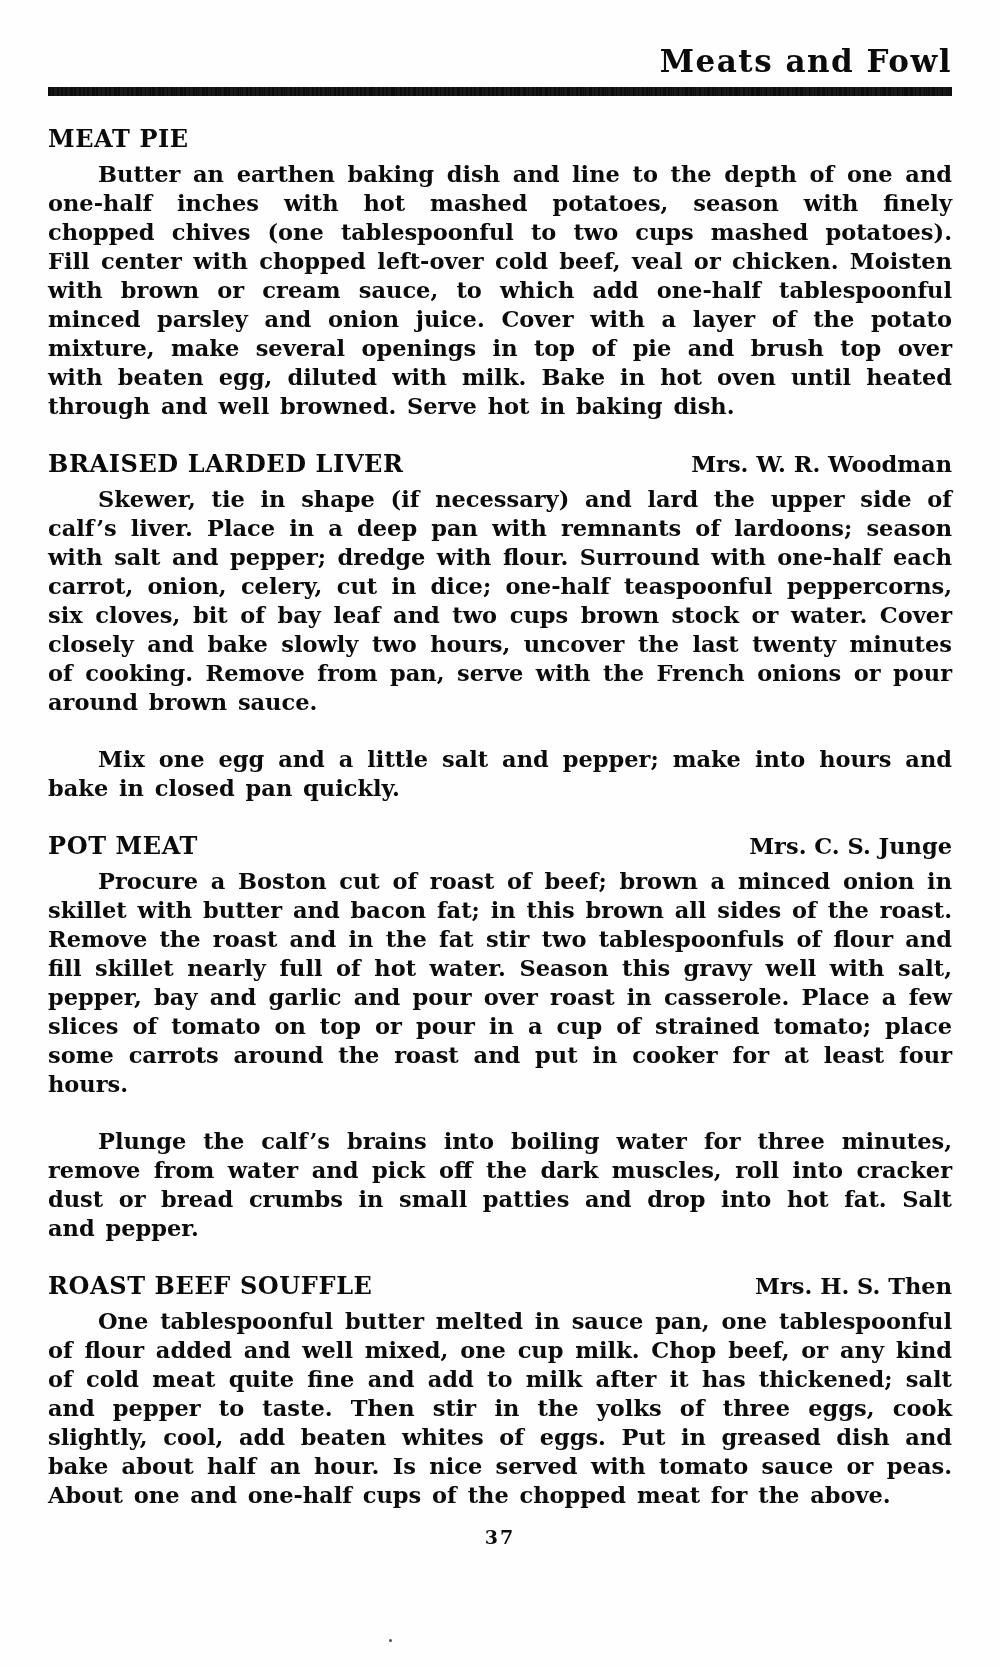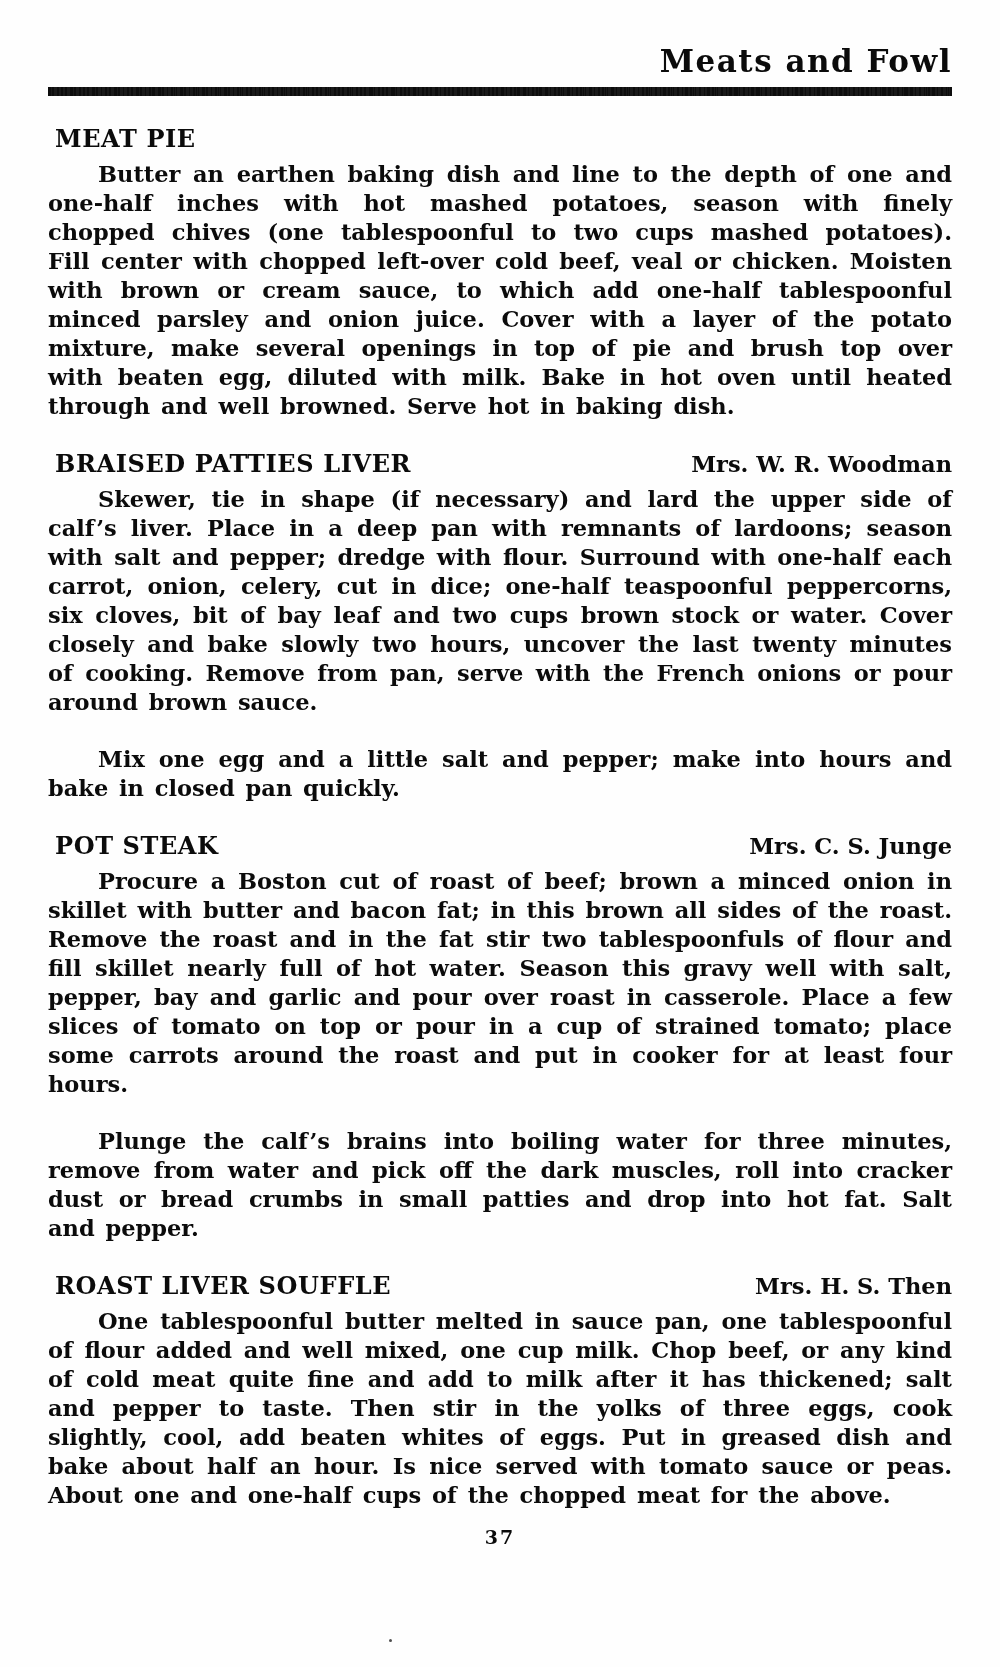--- a/index.html
+++ b/index.html
@@ -32,21 +32,20 @@
       repeating-linear-gradient(90deg, #0d0d0d 0px, #0d0d0d 1.6px, rgba(0,0,0,0) 1.6px, rgba(0,0,0,0) 4.4px),
       repeating-linear-gradient(90deg, rgba(0,0,0,0) 0px, rgba(0,0,0,0) 2.2px, #0d0d0d 2.2px, #0d0d0d 3.4px, rgba(0,0,0,0) 3.4px, rgba(0,0,0,0) 7.3px),
       linear-gradient(#1a1a1a, #1a1a1a);
     background-size: auto, auto, 100% 100%;
   }
   .recipe { margin-top: 28px; }
   .recipe-head {
     display: flex;
     justify-content: space-between;
     align-items: flex-end;
-    margin-left: 7px;
   }
   .recipe-title {
     font-size: 24px;
     font-weight: 700;
     letter-spacing: 0.6px;
     line-height: 30px;
     white-space: nowrap;
   }
   .recipe-contributor {
     font-size: 22.5px;
@@ -93,45 +92,45 @@
   <article class="recipe">
     <div class="recipe-head">
       <span class="recipe-title">MEAT PIE</span>
       <span class="recipe-contributor"></span>
     </div>
     <p class="recipe-body">Butter an earthen baking dish and line to the depth of one and one-half inches with hot mashed potatoes, season with finely chopped chives (one tablespoonful to two cups mashed potatoes). Fill center with chopped left-over cold beef, veal or chicken. Moisten with brown or cream sauce, to which add one-half tablespoonful minced parsley and onion juice. Cover with a layer of the potato mixture, make several openings in top of pie and brush top over with beaten egg, diluted with milk. Bake in hot oven until heated through and well browned. Serve hot in baking dish.</p>
   </article>
 
   <article class="recipe">
     <div class="recipe-head">
-      <span class="recipe-title">BRAISED PATTIES LIVER</span>
+      <span class="recipe-title">BRAISED LARDED LIVER</span>
       <span class="recipe-contributor">Mrs. W. R. Woodman</span>
     </div>
     <p class="recipe-body">Skewer, tie in shape (if necessary) and lard the upper side of calf’s liver. Place in a deep pan with remnants of lardoons; season with salt and pepper; dredge with flour. Surround with one-half each carrot, onion, celery, cut in dice; one-half teaspoonful peppercorns, six cloves, bit of bay leaf and two cups brown stock or water. Cover closely and bake slowly two hours, uncover the last twenty minutes of cooking. Remove from pan, serve with the French onions or pour around brown sauce.</p>
   </article>
 
   <article class="recipe">
     <p class="recipe-body">Mix one egg and a little salt and pepper; make into hours and bake in closed pan quickly.</p>
   </article>
 
   <article class="recipe">
     <div class="recipe-head">
-      <span class="recipe-title">POT STEAK</span>
+      <span class="recipe-title">POT MEAT</span>
       <span class="recipe-contributor">Mrs. C. S. Junge</span>
     </div>
     <p class="recipe-body">Procure a Boston cut of roast of beef; brown a minced onion in skillet with butter and bacon fat; in this brown all sides of the roast. Remove the roast and in the fat stir two tablespoonfuls of flour and fill skillet nearly full of hot water. Season this gravy well with salt, pepper, bay and garlic and pour over roast in casserole. Place a few slices of tomato on top or pour in a cup of strained tomato; place some carrots around the roast and put in cooker for at least four hours.</p>
   </article>
 
   <article class="recipe">
     <p class="recipe-body">Plunge the calf’s brains into boiling water for three minutes, remove from water and pick off the dark muscles, roll into cracker dust or bread crumbs in small patties and drop into hot fat. Salt and pepper.</p>
   </article>
 
   <article class="recipe">
     <div class="recipe-head">
-      <span class="recipe-title">ROAST LIVER SOUFFLE</span>
+      <span class="recipe-title">ROAST BEEF SOUFFLE</span>
       <span class="recipe-contributor">Mrs. H. S. Then</span>
     </div>
     <p class="recipe-body">One tablespoonful butter melted in sauce pan, one tablespoonful of flour added and well mixed, one cup milk. Chop beef, or any kind of cold meat quite fine and add to milk after it has thickened; salt and pepper to taste. Then stir in the yolks of three eggs, cook slightly, cool, add beaten whites of eggs. Put in greased dish and bake about half an hour. Is nice served with tomato sauce or peas. About one and one-half cups of the chopped meat for the above.</p>
   </article>
 
   <div class="page-number">37</div>
 
   <span class="scan-speck speck-1"></span>
   <span class="scan-speck speck-2"></span>
 

